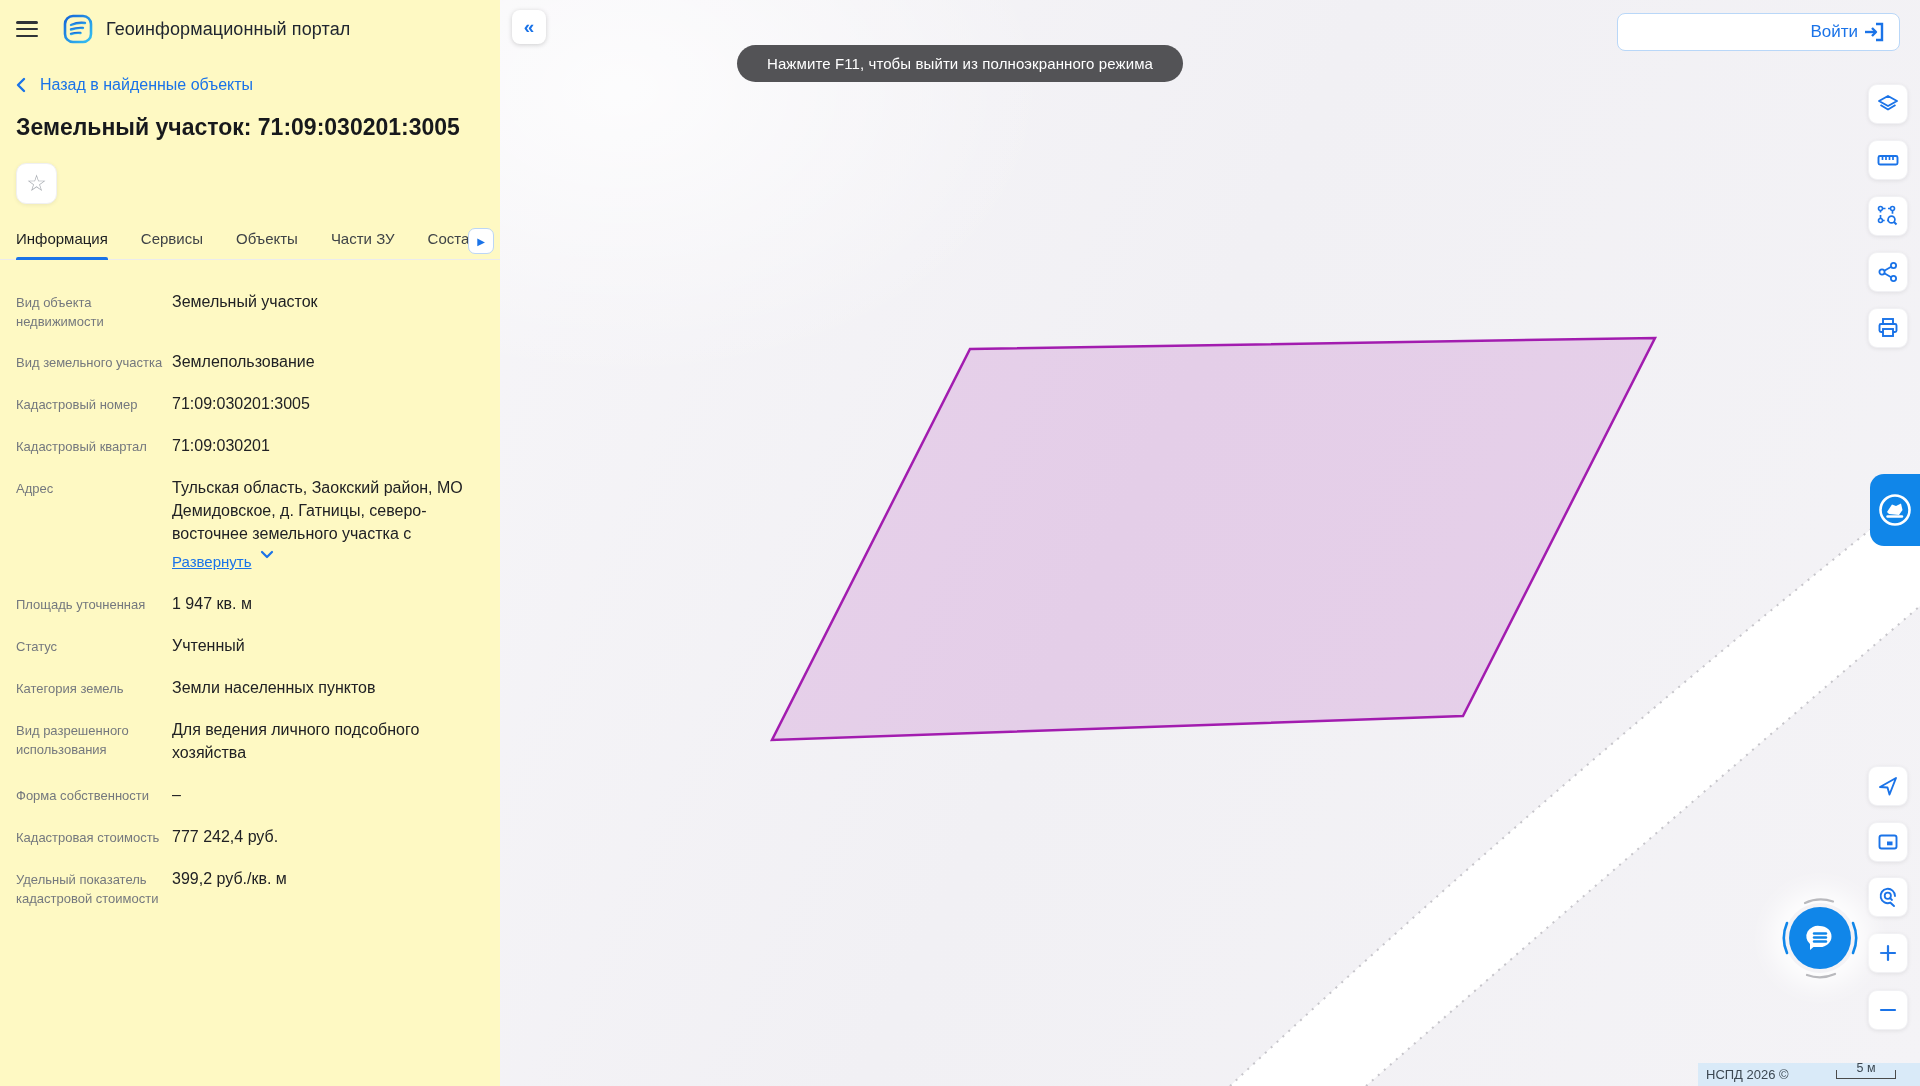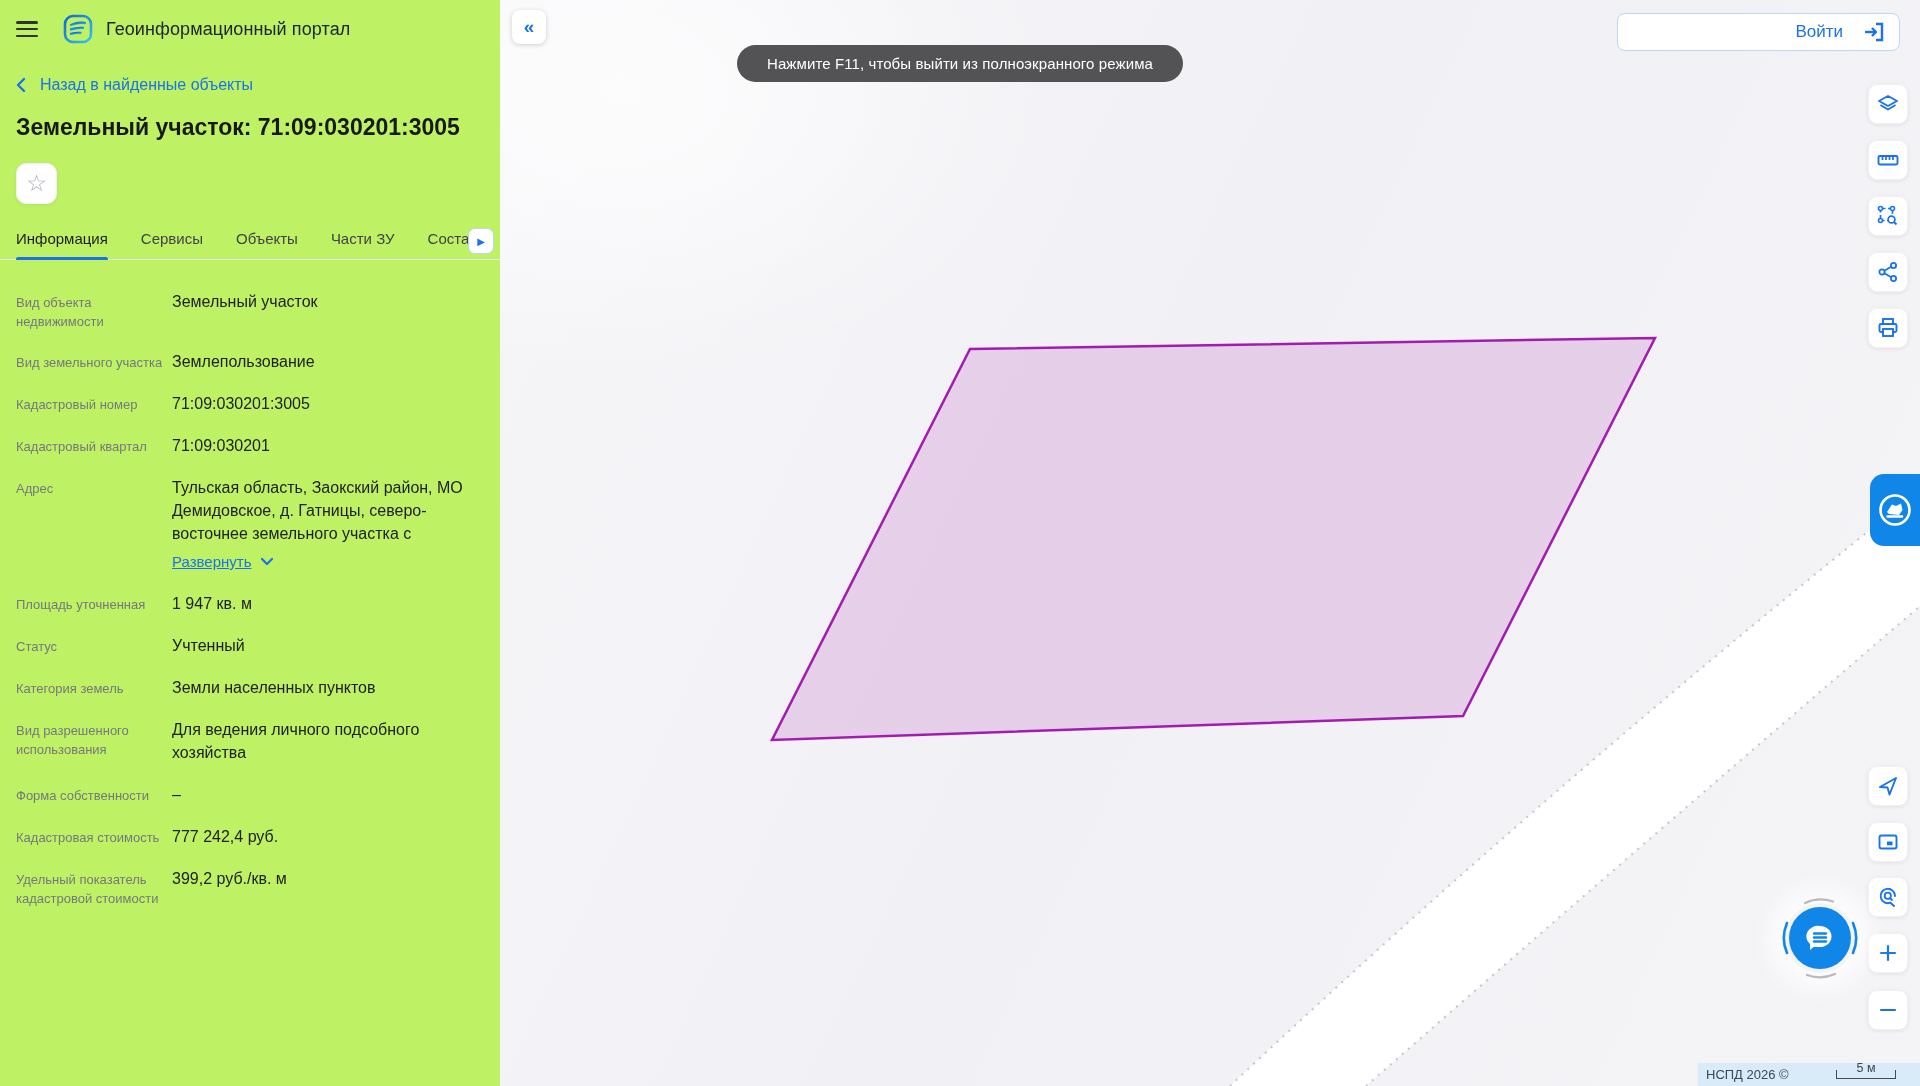--- a/index.html
+++ b/index.html
@@ -9,21 +9,21 @@
   
   .map-area { position:absolute; left:500px; top:0; width:1420px; height:1086px;
     background:
       radial-gradient(620px 420px at 120px 90px, rgba(255,255,255,.75), rgba(255,255,255,0) 70%),
       linear-gradient(115deg,#f6f5f8 0%,#f1f0f4 45%,#f4f3f6 100%);
   }
   .mapsvg { position:absolute; left:0; top:0; }
 
   
   .panel { position:absolute; left:0; top:0; width:500px; height:1086px;
-    background:#bef264; z-index:5; }
+    background:#fef9c3; z-index:5; }
   .panel-header { display:flex; align-items:center; height:58px; padding:0 16px; }
   .burger { width:22px; height:16px; display:flex; flex-direction:column;
     justify-content:space-between; cursor:pointer; margin-right:24px; }
   .burger span { display:block; height:2.5px; background:#2f3337; border-radius:2px; }
   .app-logo { margin-right:12px; display:flex; }
   .app-title { font-size:18px; color:#202630; letter-spacing:.1px; }
 
   .back-link { display:flex; align-items:center; gap:14px; margin:18px 16px 0 16px;
     color:#1a73e8; font-size:16px; cursor:pointer; width:max-content; }
   .page-title { margin:20px 16px 0 16px; font-size:23px; font-weight:bold; color:#17191c; }
@@ -42,38 +42,38 @@
     height:3px; background:#1a73e8; border-radius:2px 2px 0 0; }
   .tab.clipped { max-width:46px; overflow:hidden; }
   .tabs-more { position:absolute; right:6px; bottom:5px; width:26px; height:26px;
     border:1px solid #bcd6f5; border-radius:7px; background:#fff; color:#1a73e8;
     font-size:10px; display:flex; align-items:center; justify-content:center; cursor:pointer; }
 
   .fields { padding:30px 16px 0 16px; }
   .frow { display:grid; grid-template-columns:156px 1fr; margin-bottom:19px; }
   .flabel { font-size:13px; line-height:19px; color:#74787e; padding-top:3px; }
   .fvalue { font-size:16px; line-height:23px; color:#202124; }
-  .expand { display:inline-flex; align-items:center; gap:8px; margin-top:5px;
+  .expand { display:inline-flex; gap:8px; margin-top:5px;
     color:#1a73e8; font-size:15px; text-decoration:underline; cursor:pointer; }
   .expand svg { flex:none; }
 
   
   .collapse-btn { position:absolute; left:512px; top:10px; width:34px; height:34px;
     background:#fff; border-radius:8px; box-shadow:0 1px 5px rgba(0,0,0,.18);
     display:flex; align-items:center; justify-content:center; cursor:pointer;
     color:#1a73e8; font-size:19px; font-weight:bold; z-index:6; }
 
   .toast { position:absolute; left:737px; top:45px; width:446px; height:37px;
     background:rgba(72,72,75,.94); border-radius:19px; color:#fff; font-size:15px;
     display:flex; align-items:center; justify-content:center; z-index:7;
     letter-spacing:.1px; }
 
   .login-btn { position:absolute; right:20px; top:13px; width:283px; height:38px;
     background:#fff; border:1px solid #b9d7f8; border-radius:8px; cursor:pointer;
-    display:flex; align-items:center; justify-content:flex-end; gap:20px;
+    display:flex; align-items:center; justify-content:flex-end; gap:5px;
     padding:0 14px; color:#1a73e8; font-size:17px; z-index:6; }
 
   .tool-btn { position:absolute; right:12px; width:40px; height:40px; background:#fff;
     border:1px solid #f1f1f4; border-radius:9px; box-shadow:0 1px 4px rgba(0,0,0,.08);
     display:flex; align-items:center; justify-content:center; cursor:pointer; z-index:6; }
 
   .nspd-widget { position:absolute; right:0; top:474px; width:50px; height:72px;
     background:#1086e9; border-radius:14px 0 0 14px; display:flex; align-items:center;
     justify-content:center; cursor:pointer; z-index:6; }
 

